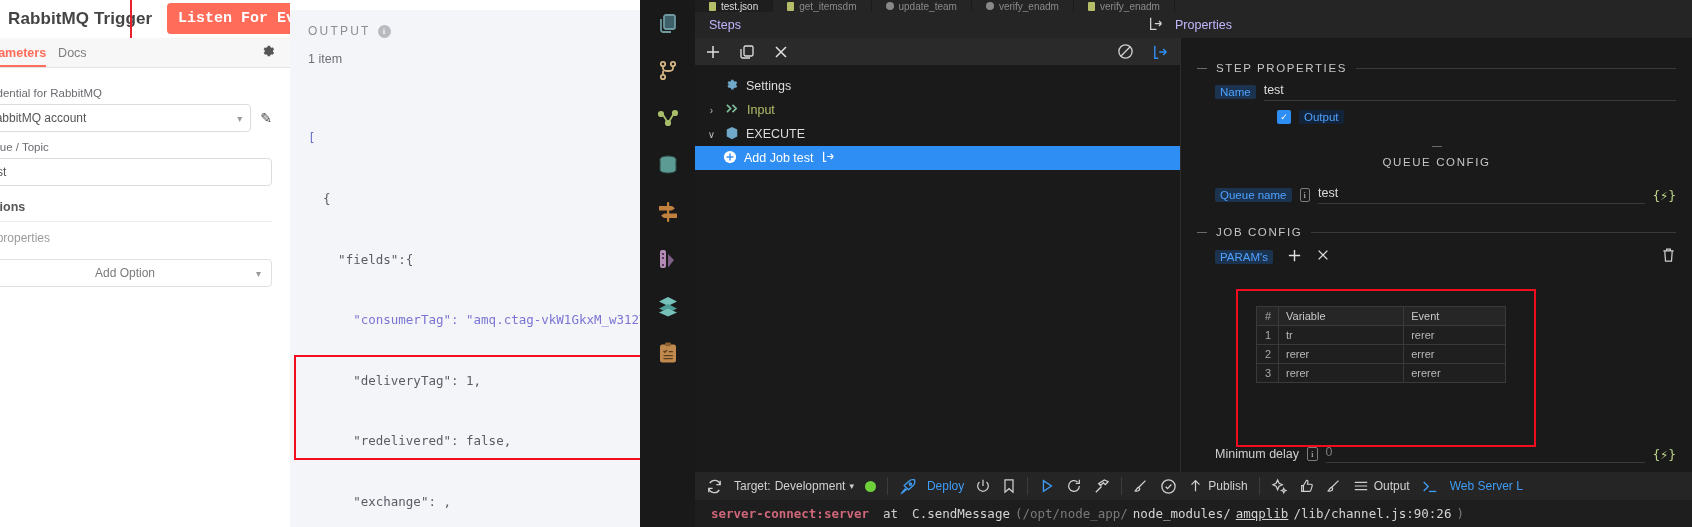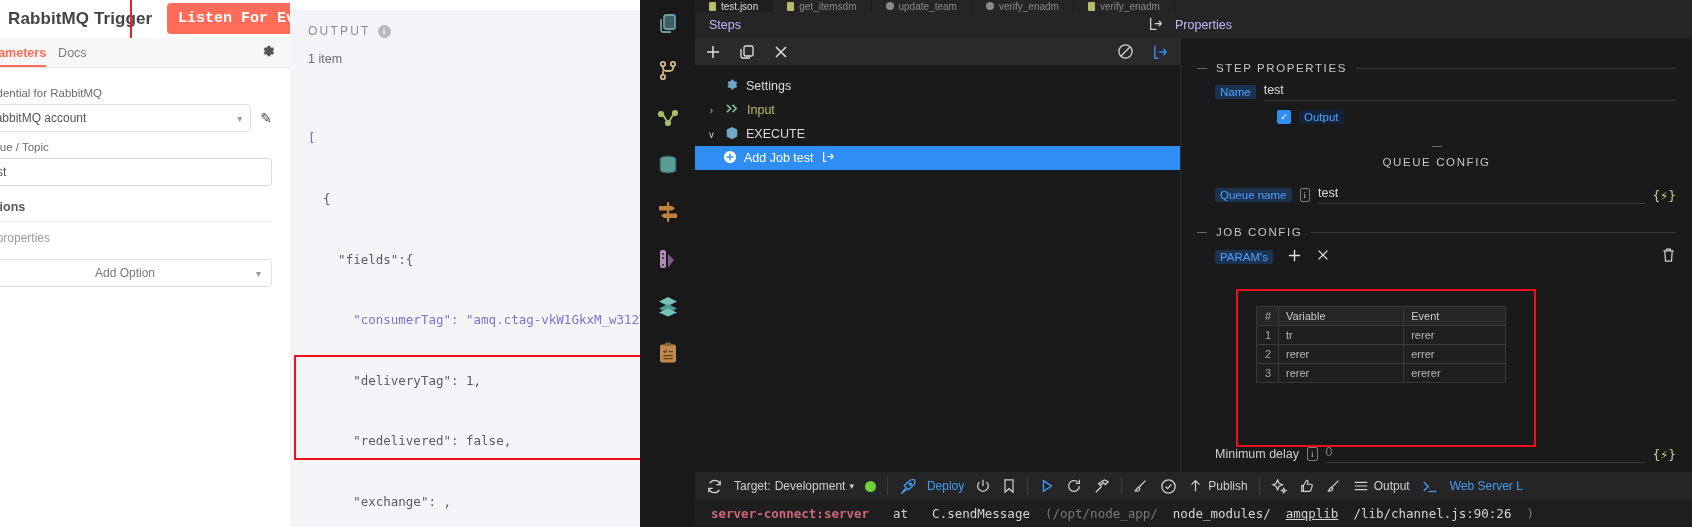--- a/index.html
+++ b/index.html
@@ -224,21 +224,21 @@
     font-size: 12px; color: #d0d0d0;
   }
   .sb-group { display: flex; align-items: center; gap: 11px; padding: 0 11px; height: 28px; }
   .sb-div { width: 1px; height: 18px; background: #3c3c3c; }
   .sb-ico { cursor: pointer; display: flex; align-items: center; color: #d0d0d0; }
   .green-dot { width: 11px; height: 11px; border-radius: 50%; background: #6fd13a; }
   .blue-txt { color: #3f9df5; }
   .console {
     position: absolute; left: 0; bottom: 0; width: 997px; height: 27px;
     background: #1e1e1e; font-family: "DejaVu Sans Mono", monospace;
-    font-size: 12.5px; display: flex; align-items: center; gap: 24px;
+    font-size: 12.5px; display: flex; align-items: center; gap: 14px;
     padding-left: 16px; white-space: nowrap;
   }
   .c-red { color: #cf6679; font-weight: bold; }
   .c-at { color: #cfcfcf; }
   .c-dim { color: #7a7a7a; }
   .c-bright { color: #d4d4d4; }
   .c-link { text-decoration: underline; }
 </style>
 </head>
 <body>

